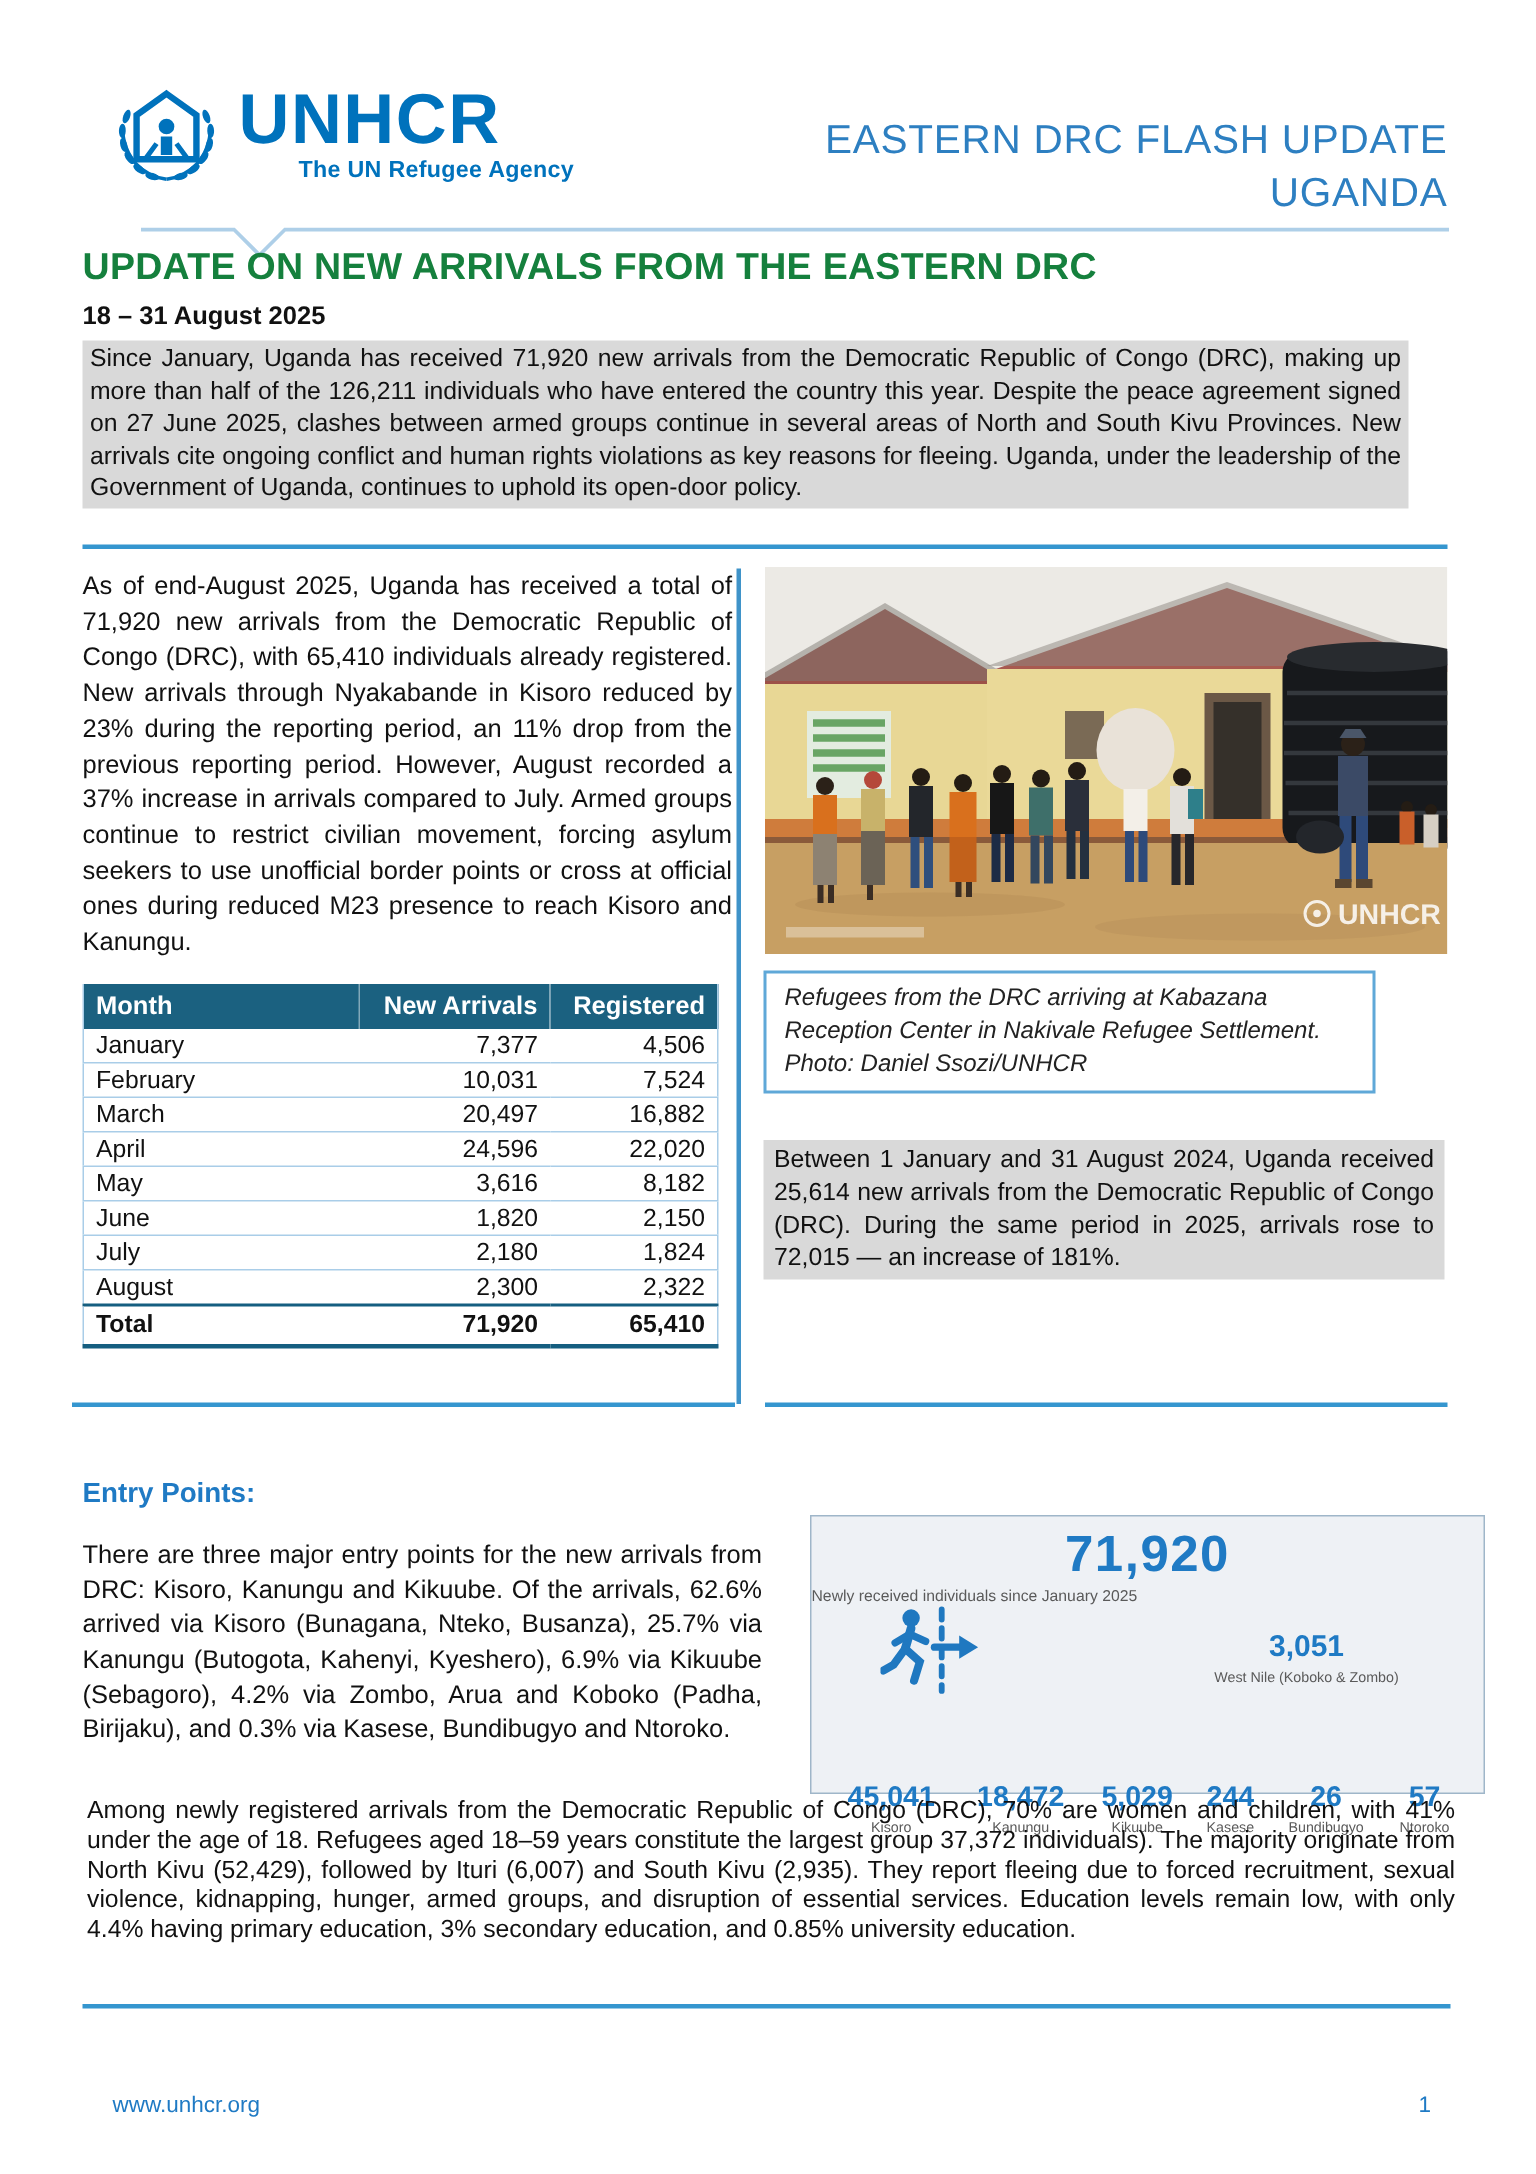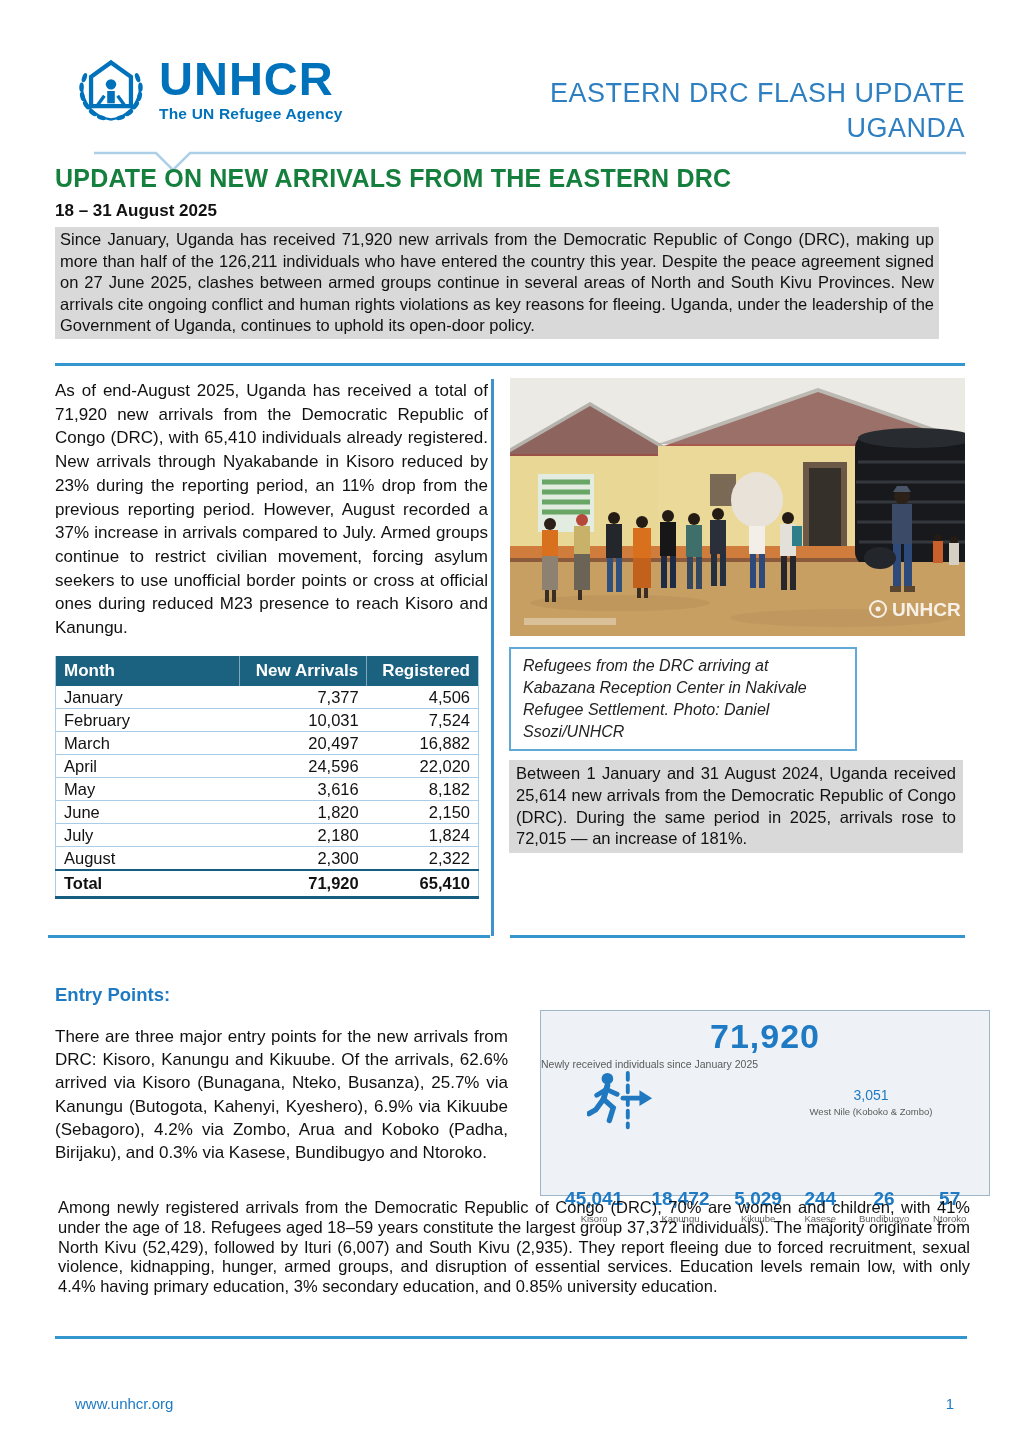--- a/index.html
+++ b/index.html
@@ -14,35 +14,35 @@
   html,body{background:#ffffff;}
   .page{
     position:relative;width:1024px;height:1449px;background:#fff;
     font-family:"Liberation Sans",sans-serif;color:#1a1a1a;overflow:hidden;
   }
   
   .logo{position:absolute;left:73px;top:53px;display:flex;align-items:flex-start;}
   .logo-emblem{width:76px;height:76px;}
   .logo-text{margin-left:10px;margin-top:2px;}
   .logo-word{font-size:47px;font-weight:bold;color:var(--brand-blue);letter-spacing:1px;line-height:48px;}
-  .logo-tag{font-size:15.5px;font-weight:bold;color:var(--brand-blue);margin-top:2px;letter-spacing:.2px;}
+  .logo-tag{font-size:15.5px;font-weight:bold;color:var(--brand-blue);margin-top:2px;letter-spacing:.2px;margin-left:40px;}
   .doc-title{position:absolute;right:59px;top:76px;text-align:right;color:#2d7fc1;
     font-size:27px;line-height:35px;letter-spacing:.5px;}
   .top-rule{position:absolute;left:90px;top:144px;}
   
   .main-title{position:absolute;left:55px;top:164px;font-size:25px;font-weight:bold;color:#15803d;letter-spacing:.2px;}
   .date-range{position:absolute;left:55px;top:201px;font-size:17px;font-weight:bold;color:#111;}
   .intro{position:absolute;left:55px;top:227px;width:884px;background:var(--highlight-grey);
     font-size:16.5px;line-height:21.6px;text-align:justify;padding:2px 5px;color:#111;}
   .intro-rule{position:absolute;left:55px;top:363px;width:910px;border-top:3px solid var(--rule-blue);}
   
   .left-body{position:absolute;left:55px;top:379px;width:433px;font-size:17px;line-height:23.7px;text-align:justify;color:#111;}
   .col-divider{position:absolute;left:491px;top:379px;width:3px;height:557px;background:#3f93c9;}
   .photo-wrap{position:absolute;left:510px;top:378px;width:455px;height:258px;overflow:hidden;}
-  .caption-box{position:absolute;left:509px;top:647px;width:348px;border:2px solid #5fa8d8;
+  .caption-box{position:absolute;left:509px;top:647px;width:408px;border:2px solid #5fa8d8;
     padding:6px 12px;font-size:16px;font-style:italic;line-height:22px;color:#222;}
   .comparison{position:absolute;left:509px;top:760px;width:454px;background:var(--highlight-grey);
     font-size:16.5px;line-height:21.8px;text-align:justify;padding:3px 7px;color:#111;}
   .rule-left{position:absolute;left:48px;top:935px;width:442px;border-top:3px solid var(--rule-blue);}
   .rule-right{position:absolute;left:510px;top:935px;width:455px;border-top:3px solid var(--rule-blue);}
   
   .month-table{position:absolute;left:55px;top:656px;width:424px;border-collapse:collapse;font-size:16.5px;
     border-left:1px solid #a9cde8;border-right:1px solid #a9cde8;}
   .month-table th{background:var(--table-header);color:#fff;font-size:17px;font-weight:bold;padding:5px 8px;text-align:right;}
   .month-table th:first-child{text-align:left;width:184px;}
@@ -53,21 +53,21 @@
   
   .entry-heading{position:absolute;left:55px;top:984px;font-size:18.5px;font-weight:bold;color:var(--accent-blue);}
   .entry-body{position:absolute;left:55px;top:1025px;width:453px;font-size:17px;line-height:23.2px;text-align:justify;color:#111;}
   
   .stats-box{position:absolute;left:540px;top:1010px;width:450px;height:186px;background:#eef1f5;border:1.5px solid #9fb6c9;}
   .stats-total{position:absolute;left:0;right:0;top:6px;text-align:center;font-size:34px;font-weight:bold;
     color:var(--accent-blue);letter-spacing:1px;}
   .stats-total-label{position:absolute;left:0;right:0;top:47px;font-size:10.5px;color:#5a5a5a;}
   .stats-icon{position:absolute;left:46px;top:58px;width:68px;height:68px;}
   .west-nile{position:absolute;left:232px;top:76px;width:196px;text-align:center;}
-  .west-nile-value{font-size:14px;font-weight:normal;color:var(--accent-blue);}
+  .west-nile-value{font-size:20px;font-weight:bold;color:var(--accent-blue);}
   .west-nile-label{font-size:9.5px;color:#5a5a5a;margin-top:3px;}
   .stats-row{position:absolute;left:10px;right:10px;top:131px;display:flex;margin-top:46px;}
   .stat{text-align:center;}
   .stat-value{font-size:19px;font-weight:bold;color:var(--accent-blue);}
   .stat-label{font-size:9.5px;color:#5a5a5a;margin-top:3px;}
   .s0{flex:1.25;} .s1{flex:1.25;} .s2{flex:1.0;} .s3{flex:.8;} .s4{flex:1.05;} .s5{flex:.85;}
   
   .demographics{position:absolute;left:58px;top:1198px;width:912px;font-size:16.5px;line-height:19.8px;text-align:justify;color:#111;}
   .bottom-rule{position:absolute;left:55px;top:1336px;width:912px;border-top:3px solid var(--rule-blue);}
   .footer-url{position:absolute;left:75px;top:1395px;font-size:15px;color:var(--accent-blue);text-decoration:none;}

